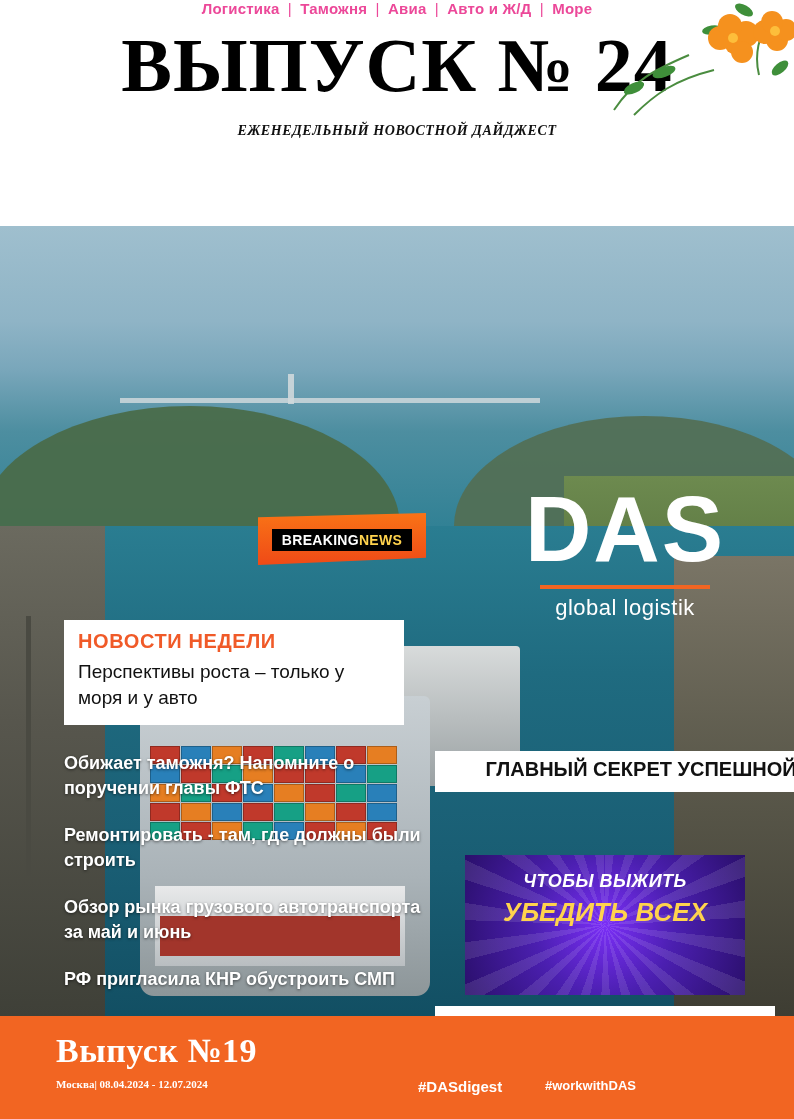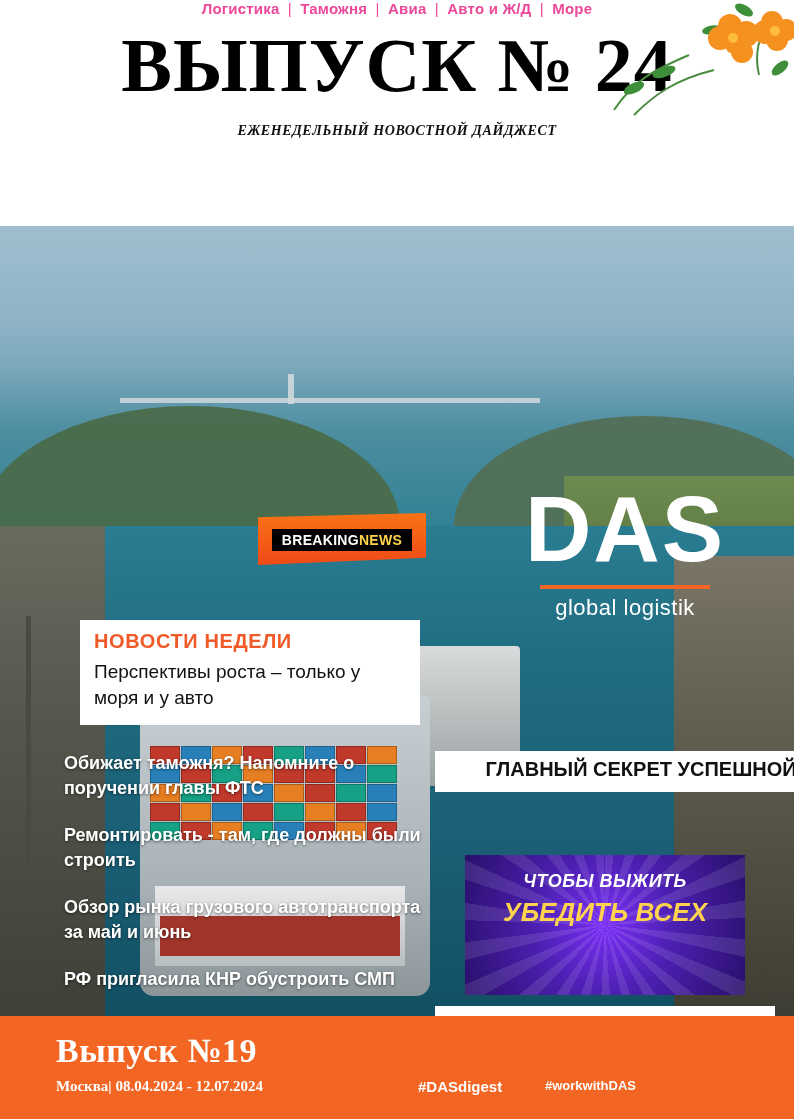--- a/index.html
+++ b/index.html
@@ -194,21 +194,21 @@
   .das-logo .das-rule {
     width: 170px; height: 4px; background: #f26522; margin: 8px auto 6px;
   }
   .das-logo .das-sub {
     font-size: 22px; color: #ffffff; letter-spacing: .5px;
   }
 
   
   .news-week {
     position: absolute;
-    left: 80px; top: 394px;
+    left: 64px; top: 394px;
     width: 340px;
     background: #ffffff;
     padding: 10px 12px 14px 14px;
   }
   .news-week .kicker {
     color: #f05a28;
     font-weight: bold;
     font-size: 20px;
     letter-spacing: .6px;
     margin-bottom: 6px;
@@ -290,21 +290,21 @@
     color: #ffffff;
   }
   .footer .issue {
     position: absolute; left: 56px; top: 16px;
     font-family: "Liberation Serif", serif;
     font-weight: bold; font-size: 34px; letter-spacing: .5px;
   }
   .footer .dates {
     position: absolute; left: 56px; top: 62px;
     font-family: "Liberation Serif", serif;
-    font-weight: bold; font-size: 15px;
+    font-weight: bold; font-size: 11px;
   }
   .footer .tag1 {
     position: absolute; left: 418px; top: 62px;
     font-weight: bold; font-size: 15px;
   }
   .footer .tag2 {
     position: absolute; left: 545px; top: 62px;
     font-weight: bold; font-size: 13px;
   }
 </style>

